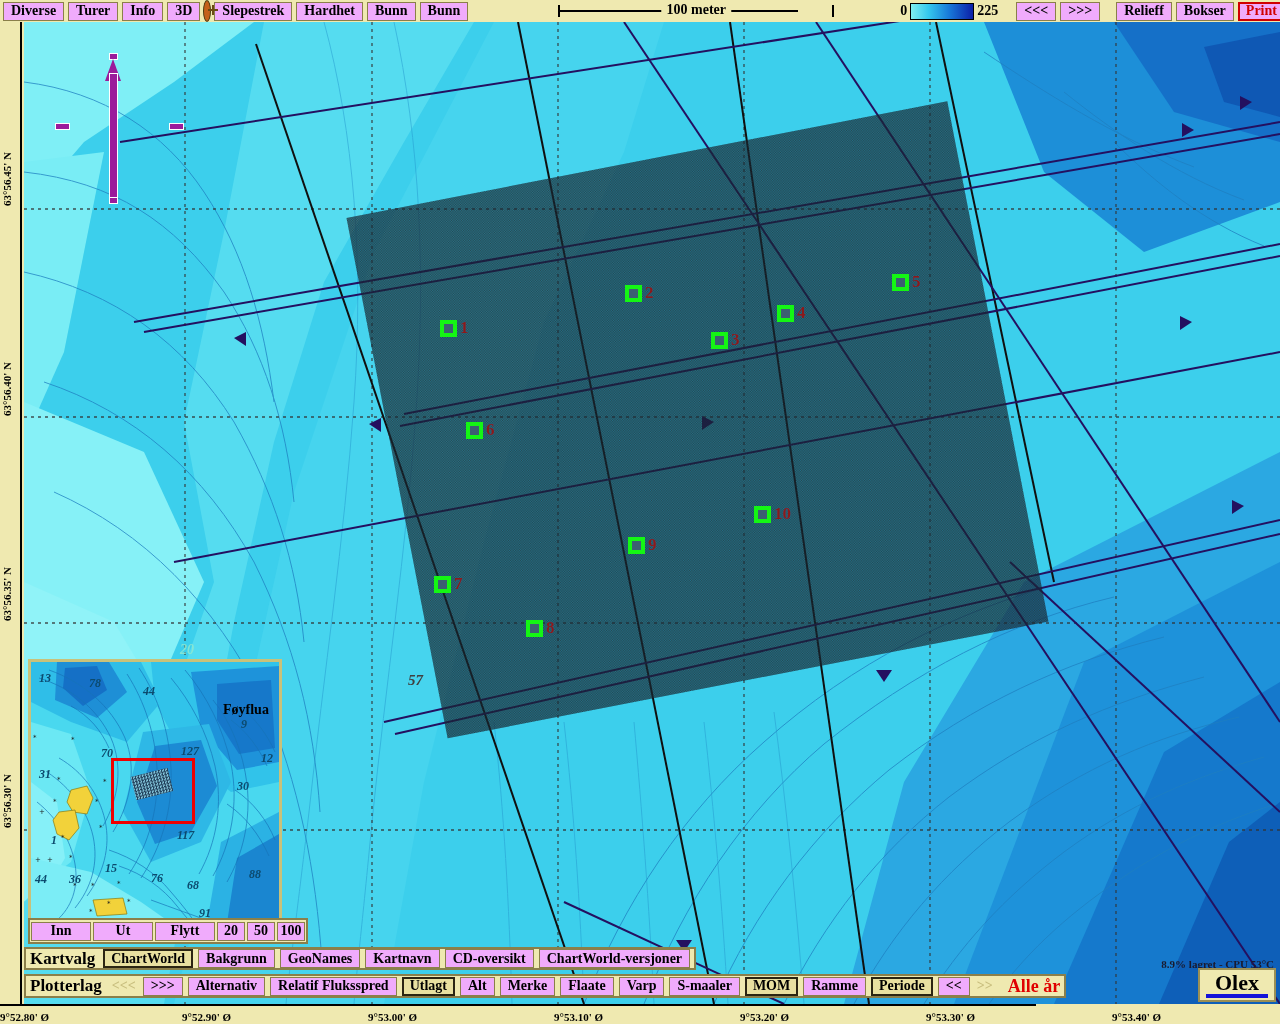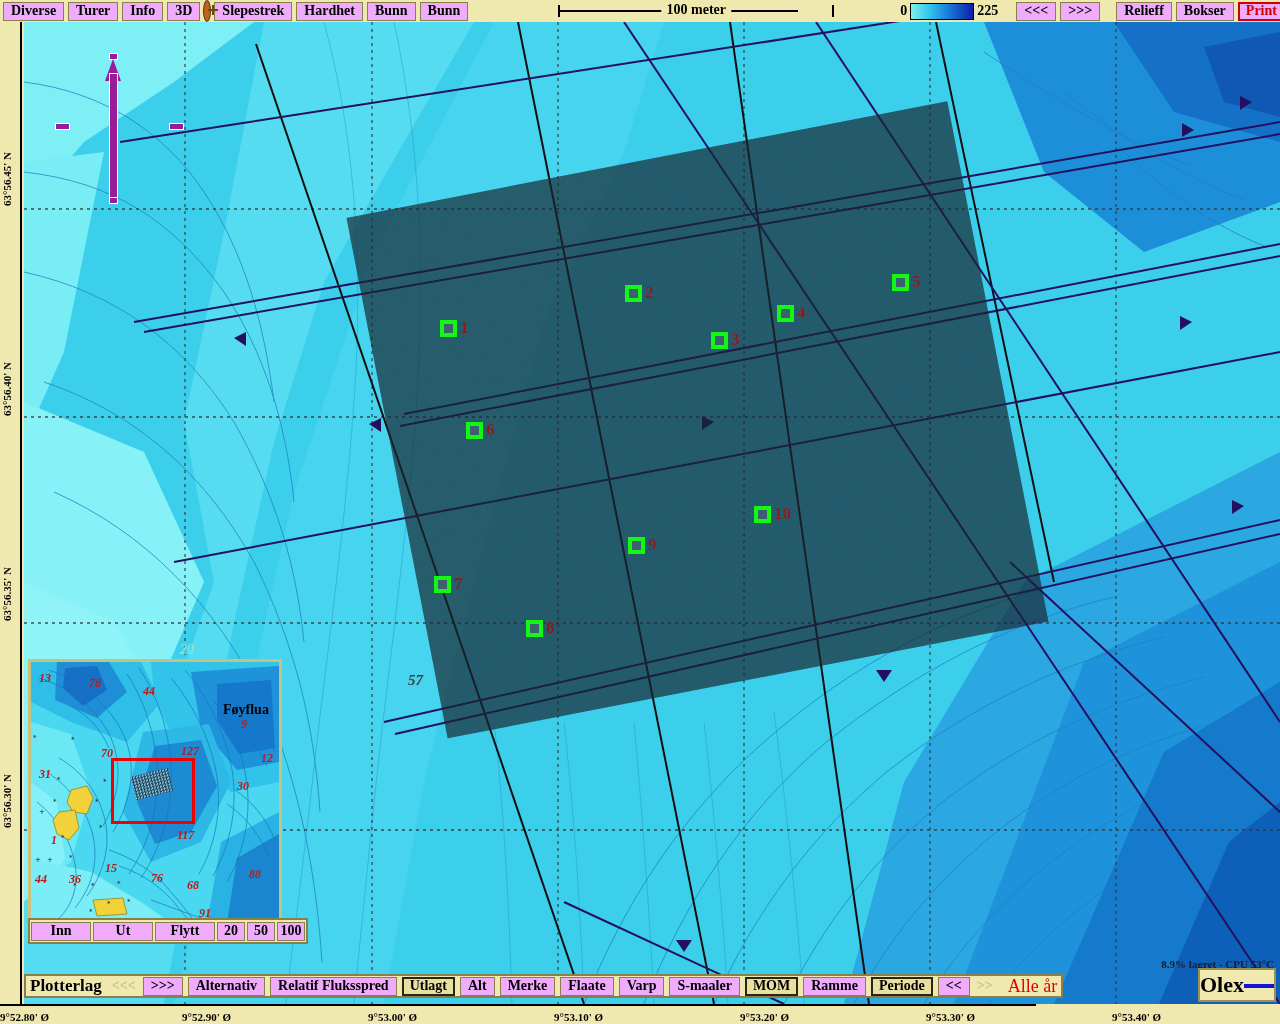--- a/index.html
+++ b/index.html
@@ -68,21 +68,21 @@
      border-left:8px solid transparent;border-right:8px solid transparent;
      border-bottom:22px solid #9B1B9B;}
   #heading .capT{position:absolute;left:8px;top:2px;width:7px;height:5px;background:#9B1B9B;outline:1px solid #fff;}
   #heading .capB{position:absolute;left:8px;top:146px;width:7px;height:5px;background:#9B1B9B;outline:1px solid #fff;}
   .hdash{position:absolute;width:13px;height:5px;background:#9B1B9B;outline:1px solid #fff;}
 
   
   #minimap{position:absolute;left:28px;top:659px;width:254px;height:267px;
            background:#3FD2EE;border:3px solid #C9C17A;box-sizing:border-box;overflow:hidden;}
   #minimap svg{position:absolute;left:0;top:0;}
-  .mmlab{position:absolute;font-style:italic;font-weight:bold;color:#b91c1c;
+  .mmlab{position:absolute;font-style:italic;font-weight:bold;color:#0c4a6e;
          font-size:12px;font-family:"Liberation Serif",serif;}
   #mm-place{position:absolute;font-weight:bold;color:#000000;font-size:14px;
             font-family:"Liberation Serif",serif;}
   #mm-rect{position:absolute;border:3px solid #F00000;box-sizing:border-box;}
   #mm-top-edge{position:absolute;height:3px;background:#C9A030;}
   #mm-patch{position:absolute;background:
     repeating-conic-gradient(#1d3a55 0% 25%, #86c8dd 0% 50%) 0 0/3px 3px;
     transform:rotate(-14deg);}
 
   
@@ -92,26 +92,26 @@
   #mmctl .nar{width:28px;}
 
   
   #kartvalg{position:absolute;left:24px;top:947px;height:23px;display:flex;align-items:center;
             background:#EFE9B0;border:2px solid #8a7f4a;box-sizing:border-box;padding:1px 4px;gap:5px;}
   #kartvalg .title{font-size:17px;font-weight:bold;padding-right:3px;}
   #plotterlag{position:absolute;left:24px;top:974px;height:24px;display:flex;align-items:center;
             background:#EFE9B0;border:2px solid #8a7f4a;box-sizing:border-box;padding:1px 4px;gap:5px;}
   #plotterlag .title{font-size:17px;font-weight:bold;padding-right:3px;}
   .arrow-dim{color:#C8BE7E;font-weight:bold;font-size:14px;padding:0 2px;}
-  #alleaar{color:#E00000;font-weight:normal;font-size:18px;padding-left:8px;}
+  #alleaar{color:#E00000;font-weight:bold;font-size:18px;padding-left:8px;}
 
   #status{position:absolute;right:6px;top:958px;color:#1a1a2e;font-size:11px;
           font-weight:bold;font-family:"Liberation Serif",serif;white-space:nowrap;}
   #olex{position:absolute;right:4px;bottom:22px;width:78px;height:34px;background:#EFE9B0;
-        border:2px solid #9a8f55;box-sizing:border-box;display:flex;flex-direction:row;
+        border:2px solid #9a8f55;box-sizing:border-box;display:flex;flex-direction:column;
         align-items:center;justify-content:center;}
   #olex .word{font-size:22px;font-weight:bold;line-height:20px;letter-spacing:0px;}
   #olex .bar{width:62px;height:4px;background:#1414D8;margin-top:1px;}
 </style>
 </head>
 <body>
 
 <div id="app">
 
   <div id="topbar">
@@ -408,20 +408,29 @@
 
   <div id="mmctl">
     <div class="btn wide">Inn</div>
     <div class="btn wide">Ut</div>
     <div class="btn wide">Flytt</div>
     <div class="btn nar">20</div>
     <div class="btn nar">50</div>
     <div class="btn nar">100</div>
   </div>
 
+  <div id="kartvalg">
+    <div class="title">Kartvalg</div>
+    <div class="btn sel">ChartWorld</div>
+    <div class="btn">Bakgrunn</div>
+    <div class="btn">GeoNames</div>
+    <div class="btn">Kartnavn</div>
+    <div class="btn">CD-oversikt</div>
+    <div class="btn">ChartWorld-versjoner</div>
+  </div>
 
   <div id="plotterlag">
     <div class="title">Plotterlag</div>
     <div class="arrow-dim">&lt;&lt;&lt;</div>
     <div class="btn">&gt;&gt;&gt;</div>
     <div class="btn">Alternativ</div>
     <div class="btn">Relatif Fluksspred</div>
     <div class="btn sel">Utlagt</div>
     <div class="btn">Alt</div>
     <div class="btn">Merke</div>

